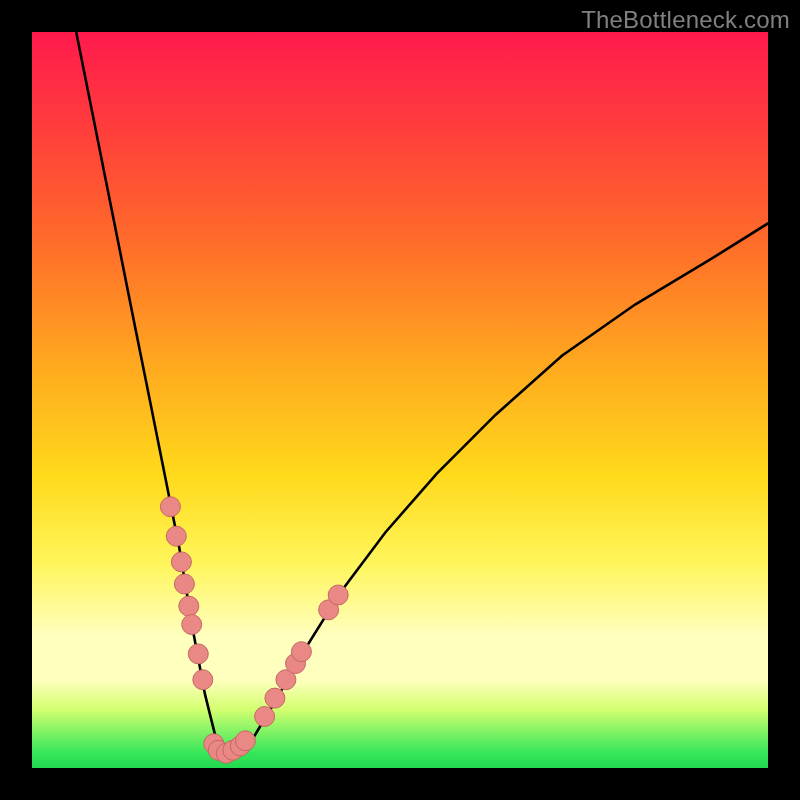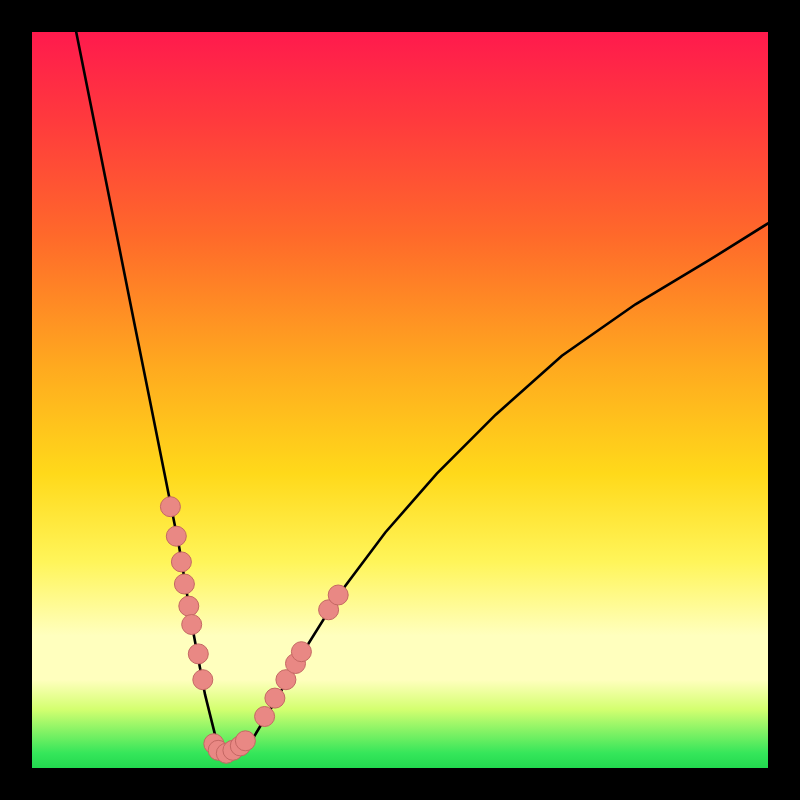--- a/index.html
+++ b/index.html
@@ -81,13 +81,14 @@
           <circle cx="232.6" cy="684.5" r="10" fill="#e98884" stroke="#c46763" stroke-width="1"></circle>
           <circle cx="242.9" cy="666.1" r="10" fill="#e98884" stroke="#c46763" stroke-width="1"></circle>
           <circle cx="253.9" cy="647.7" r="10" fill="#e98884" stroke="#c46763" stroke-width="1"></circle>
           <circle cx="263.5" cy="631.5" r="10" fill="#e98884" stroke="#c46763" stroke-width="1"></circle>
           <circle cx="269.4" cy="619.7" r="10" fill="#e98884" stroke="#c46763" stroke-width="1"></circle>
           <circle cx="296.6" cy="577.8" r="10" fill="#e98884" stroke="#c46763" stroke-width="1"></circle>
           <circle cx="306.2" cy="563.0" r="10" fill="#e98884" stroke="#c46763" stroke-width="1"></circle>
         </g>
     </svg>
   </div>
+  <div class="watermark">TheBottleneck.com</div>
 </div>
 
 </body></html>

